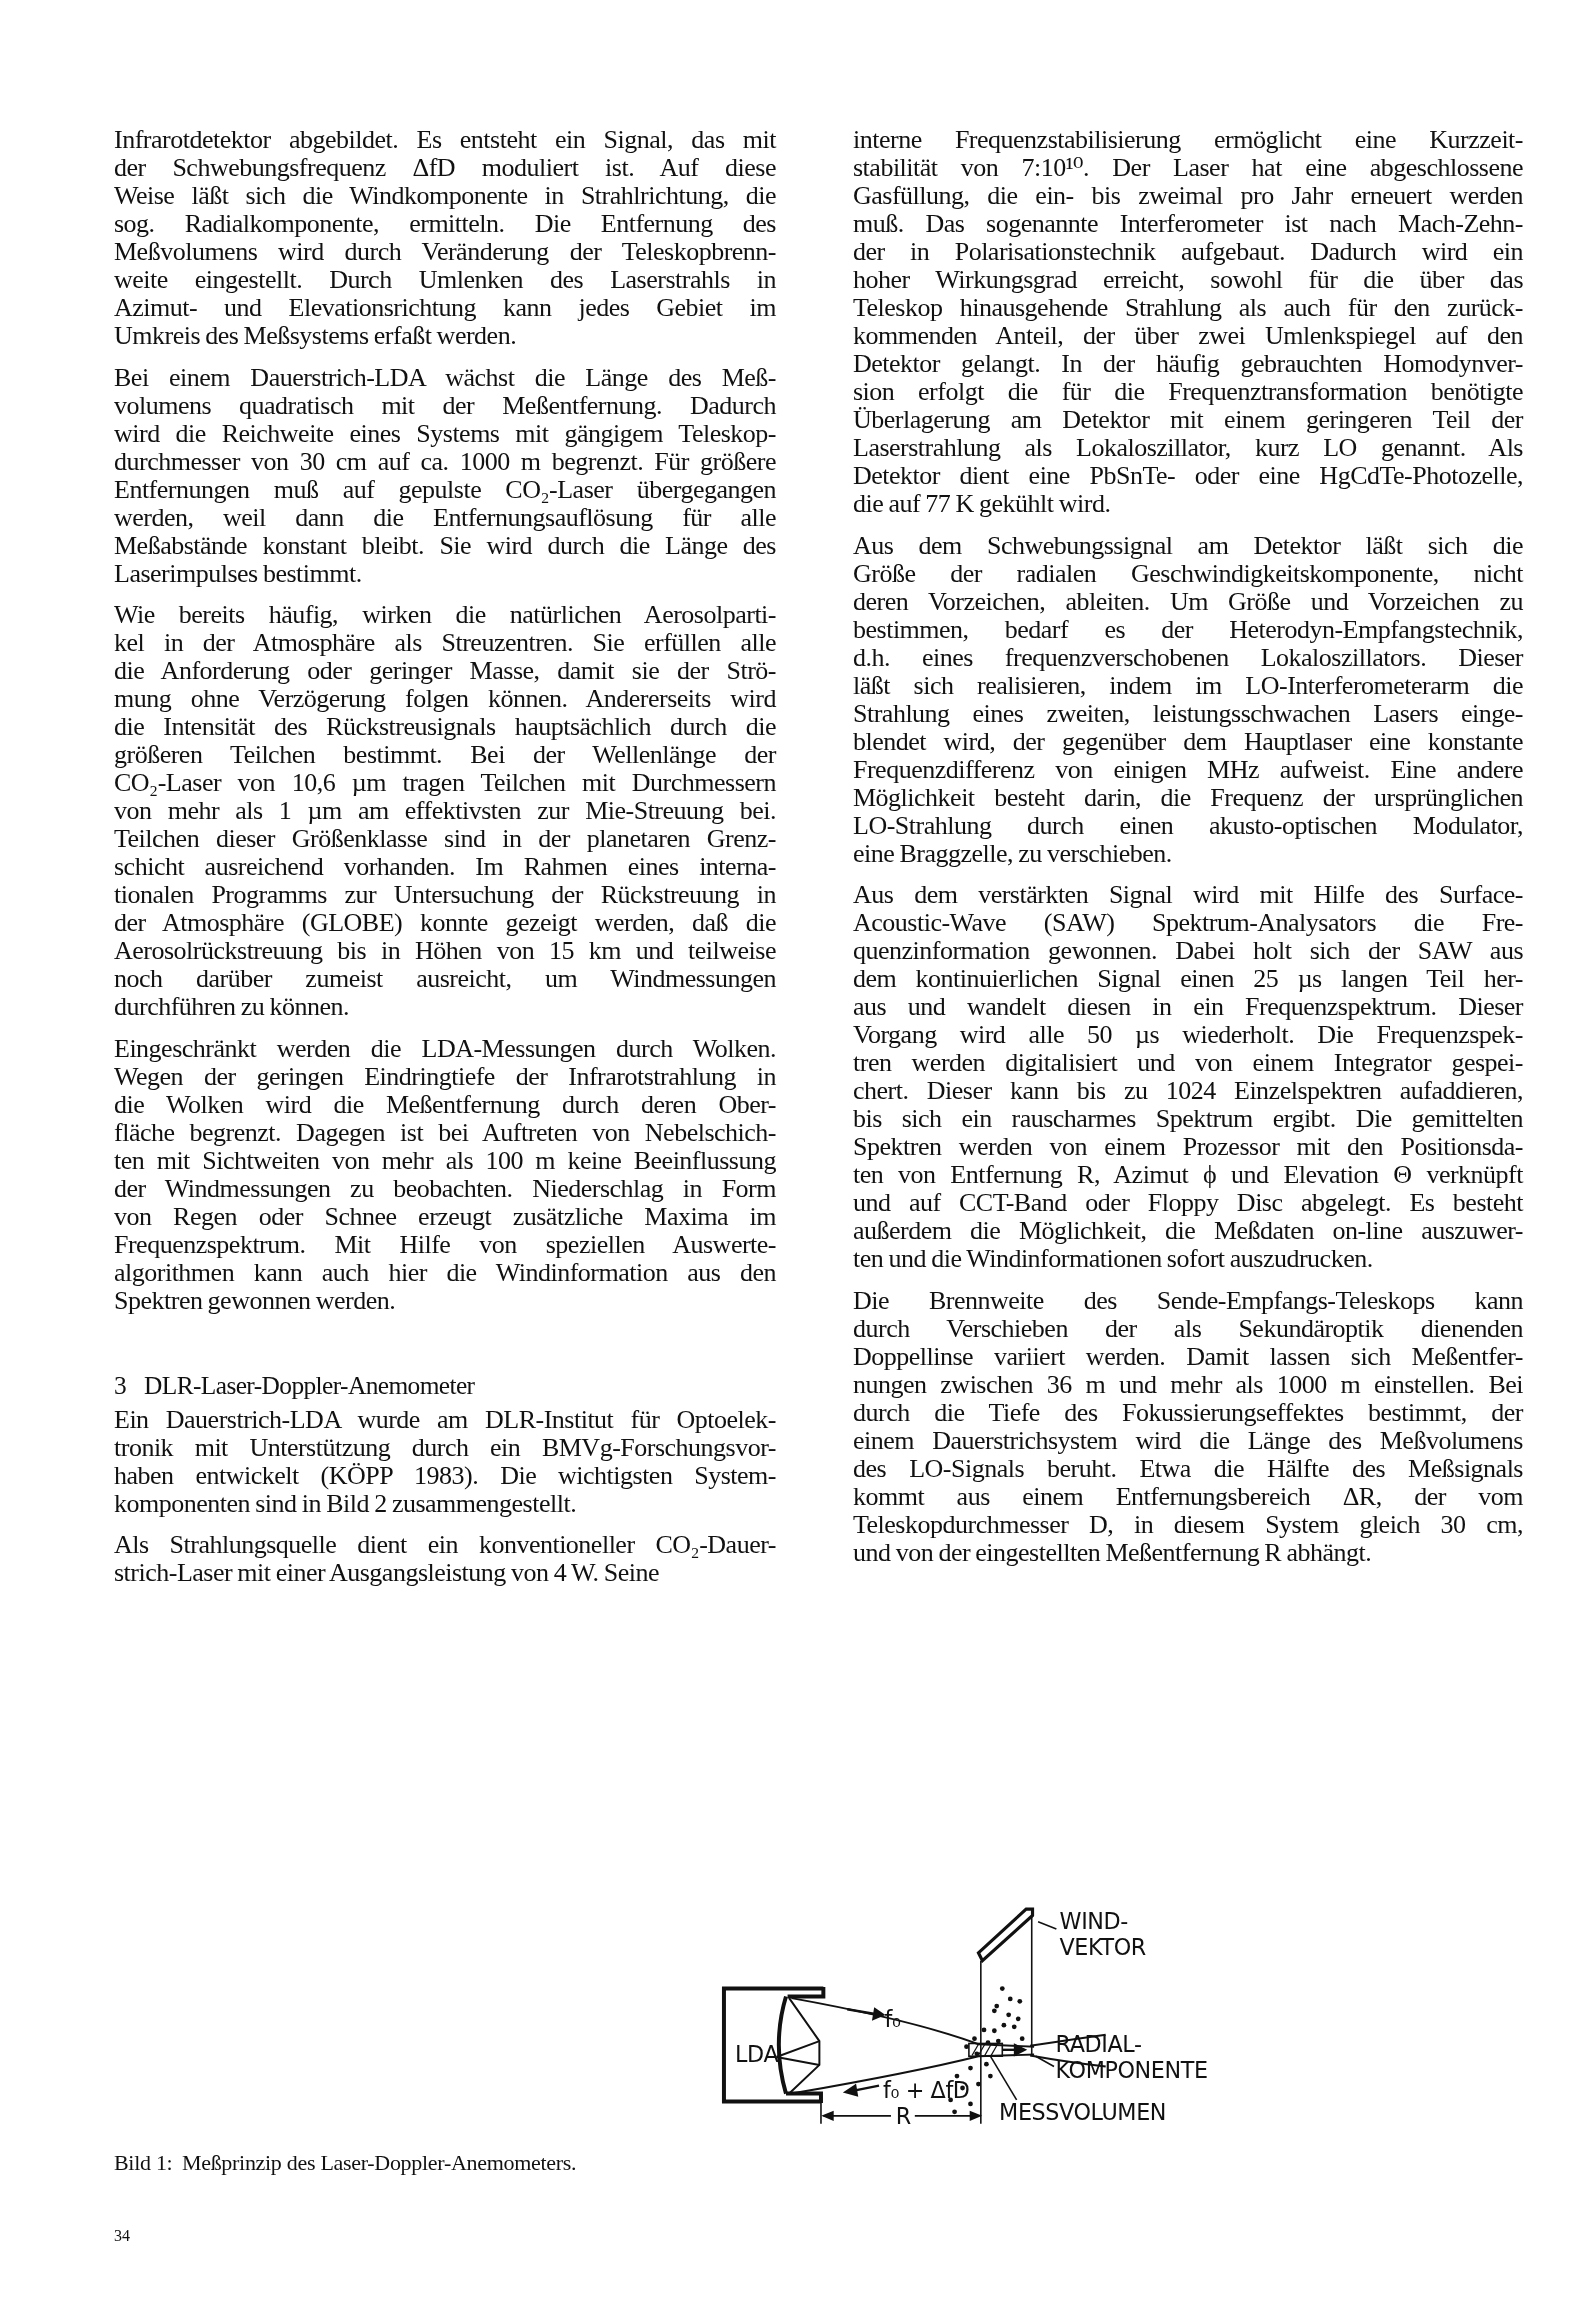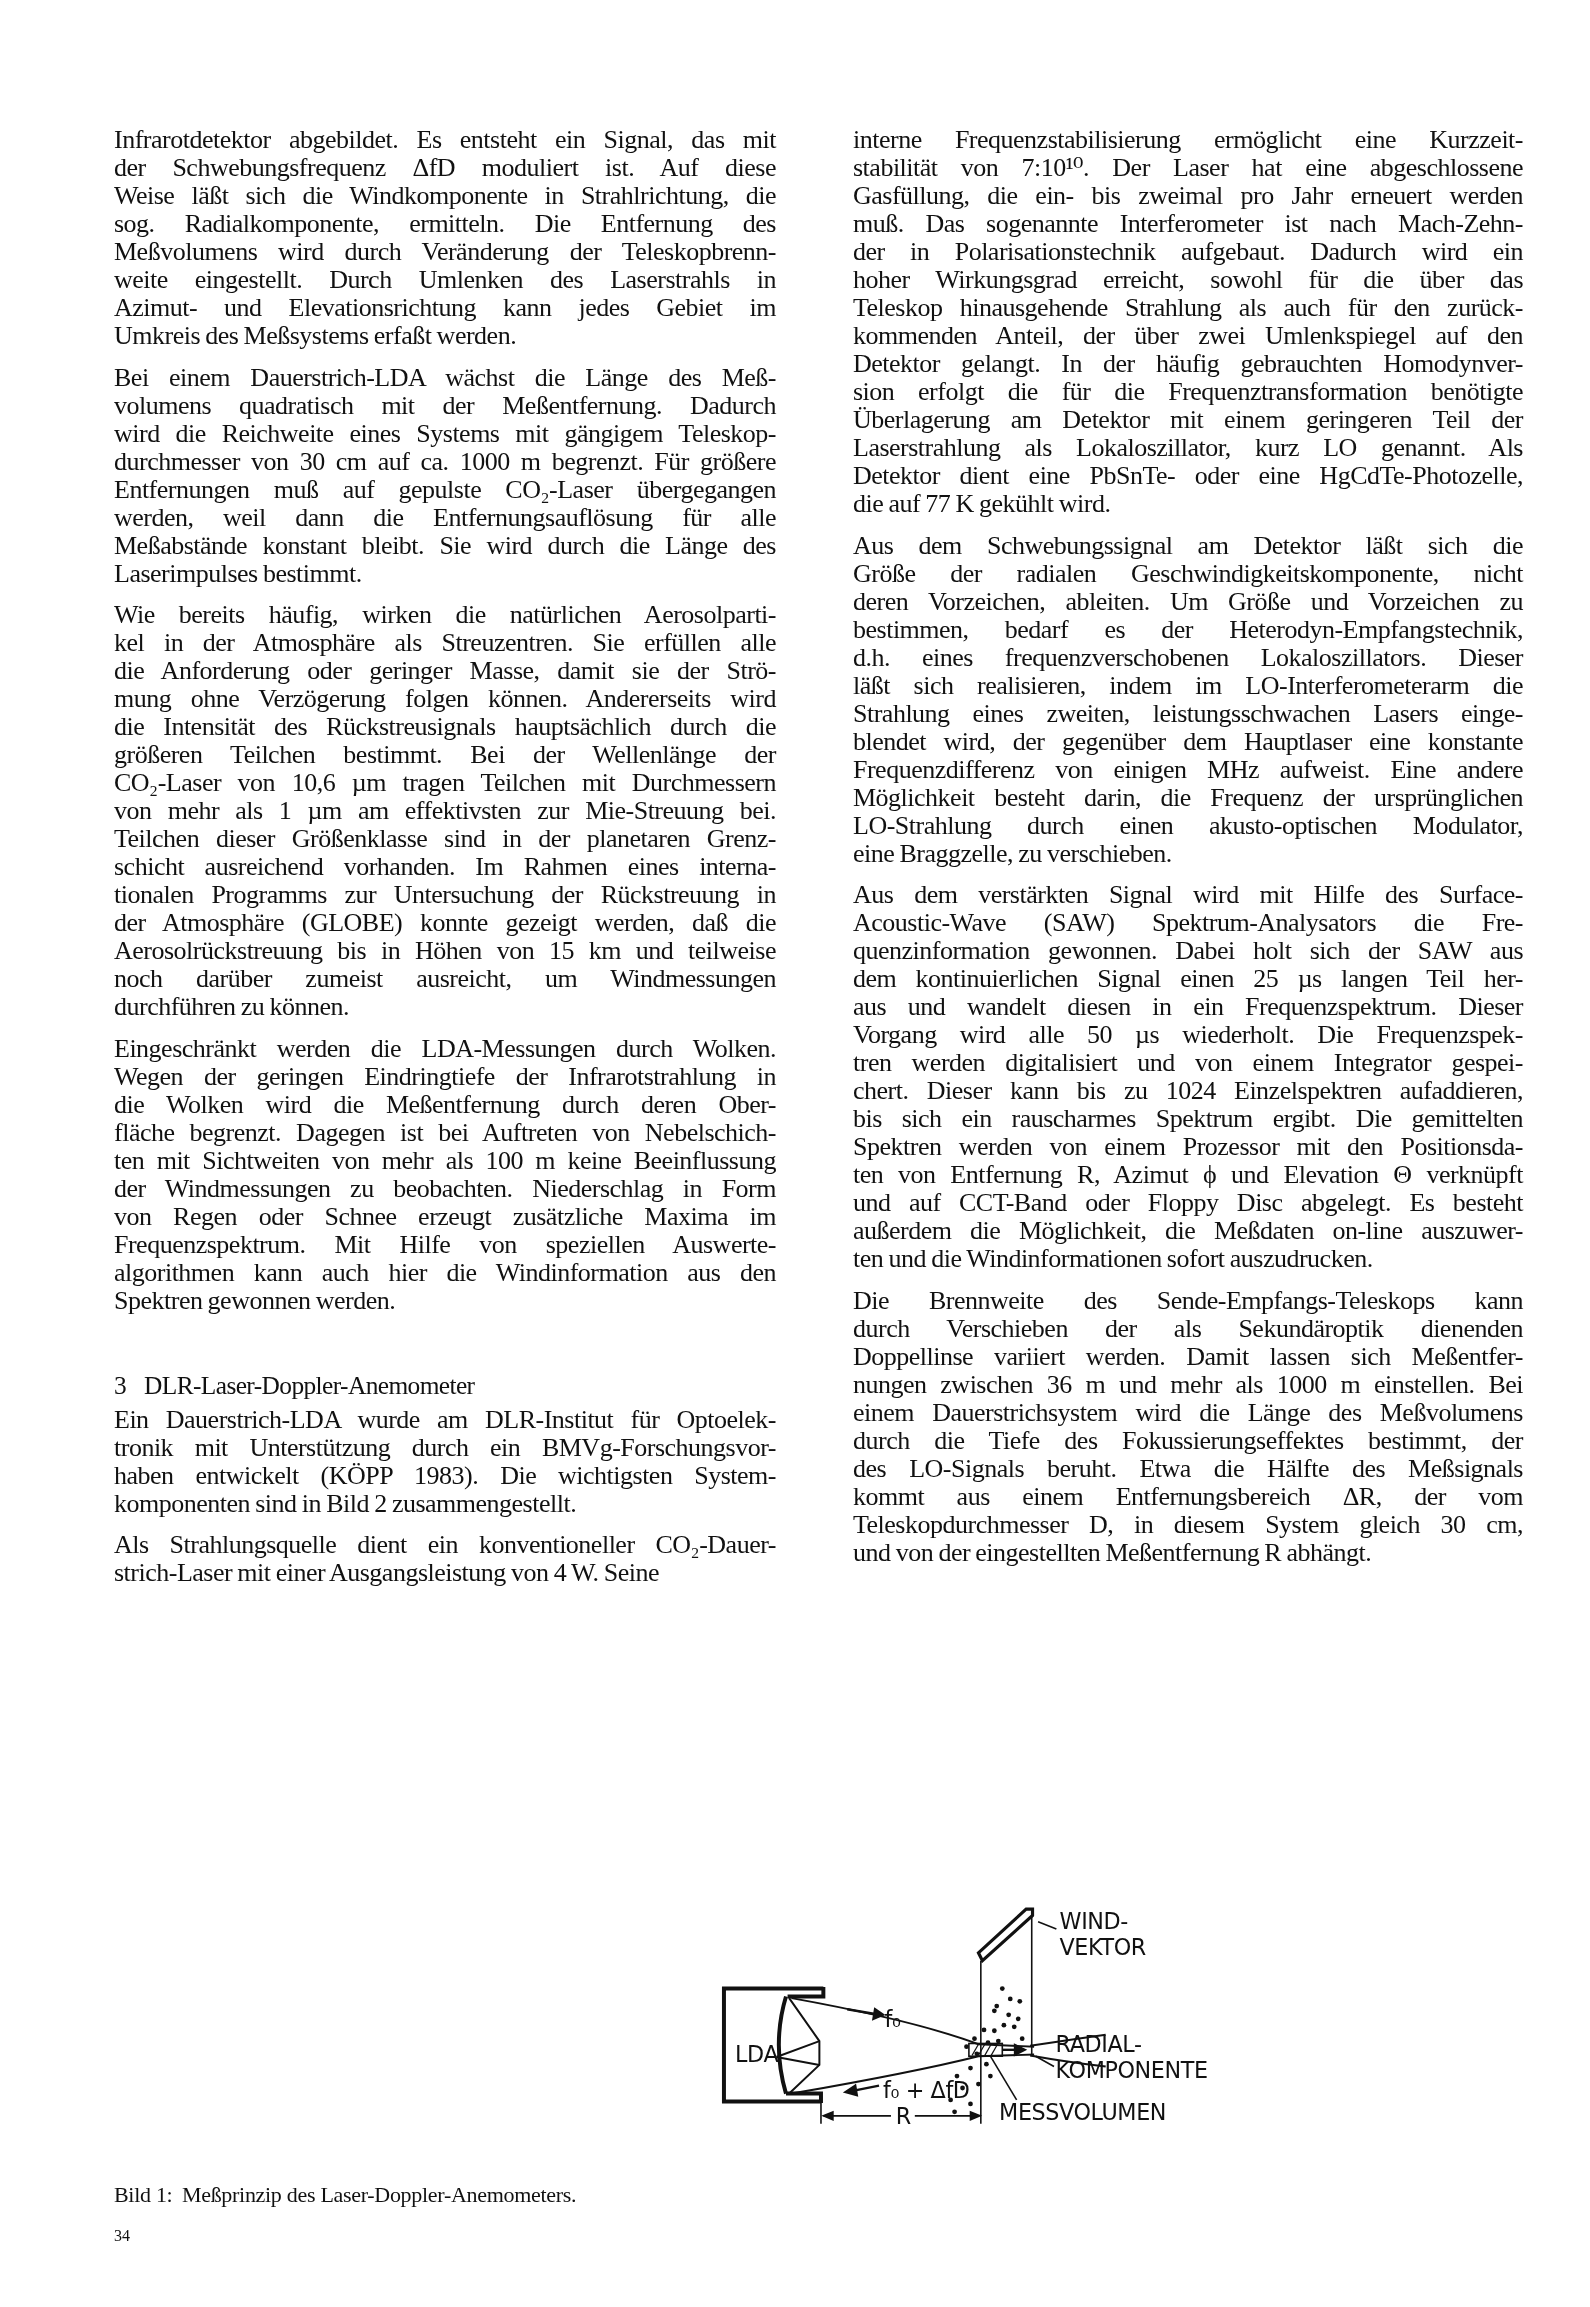--- a/index.html
+++ b/index.html
@@ -20,21 +20,21 @@
   .para { margin: 0 0 13.5px 0; }
   .para-line { display: block; text-align: justify; text-align-last: justify; white-space: nowrap; }
   .para-line.last { text-align-last: left; }
   .heading {
     font-weight: normal; font-size: 25.4px; letter-spacing: -0.6px;
     margin: 56px 0 7px 0;
   }
   .heading .num { display: inline-block; width: 30px; }
   .caption {
     position: absolute; left: 114px; top: 2150px;
-    font-size: 22px; letter-spacing: -0.3px; margin-top: 32px;
+    font-size: 22px; letter-spacing: -0.3px;
   }
   .caption .lbl { margin-right: 9.5px; }
   .page-number {
     position: absolute; left: 114px; top: 2227px;
     font-size: 16px;
   }
   .figure {
     position: absolute; left: 716px; top: 1885px; width: 843px; height: 239px;
   }
   .figure svg { width: 100%; height: 100%; }
@@ -161,22 +161,22 @@
         <span class="para-line">ten von Entfernung R, Azimut ϕ und Elevation Θ verknüpft</span>
         <span class="para-line">und auf CCT-Band oder Floppy Disc abgelegt. Es besteht</span>
         <span class="para-line">außerdem die Möglichkeit, die Meßdaten on-line auszuwer-</span>
         <span class="para-line last">ten und die Windinformationen sofort auszudrucken.</span>
       </p>
       <p class="para">
         <span class="para-line">Die Brennweite des Sende-Empfangs-Teleskops kann</span>
         <span class="para-line">durch Verschieben der als Sekundäroptik dienenden</span>
         <span class="para-line">Doppellinse variiert werden. Damit lassen sich Meßentfer-</span>
         <span class="para-line">nungen zwischen 36 m und mehr als 1000 m einstellen. Bei</span>
+        <span class="para-line">durch die Tiefe des Fokussierungseffektes bestimmt, der</span>
         <span class="para-line">einem Dauerstrichsystem wird die Länge des Meßvolumens</span>
-        <span class="para-line">durch die Tiefe des Fokussierungseffektes bestimmt, der</span>
         <span class="para-line">des LO-Signals beruht. Etwa die Hälfte des Meßsignals</span>
         <span class="para-line">kommt aus einem Entfernungsbereich ΔR, der vom</span>
         <span class="para-line">Teleskopdurchmesser D, in diesem System gleich 30 cm,</span>
         <span class="para-line last">und von der eingestellten Meßentfernung R abhängt.</span>
       </p>
     </div>
 </div>
 
 <div class="figure">
   <svg viewBox="0 0 1060 300" xmlns="http://www.w3.org/2000/svg">

